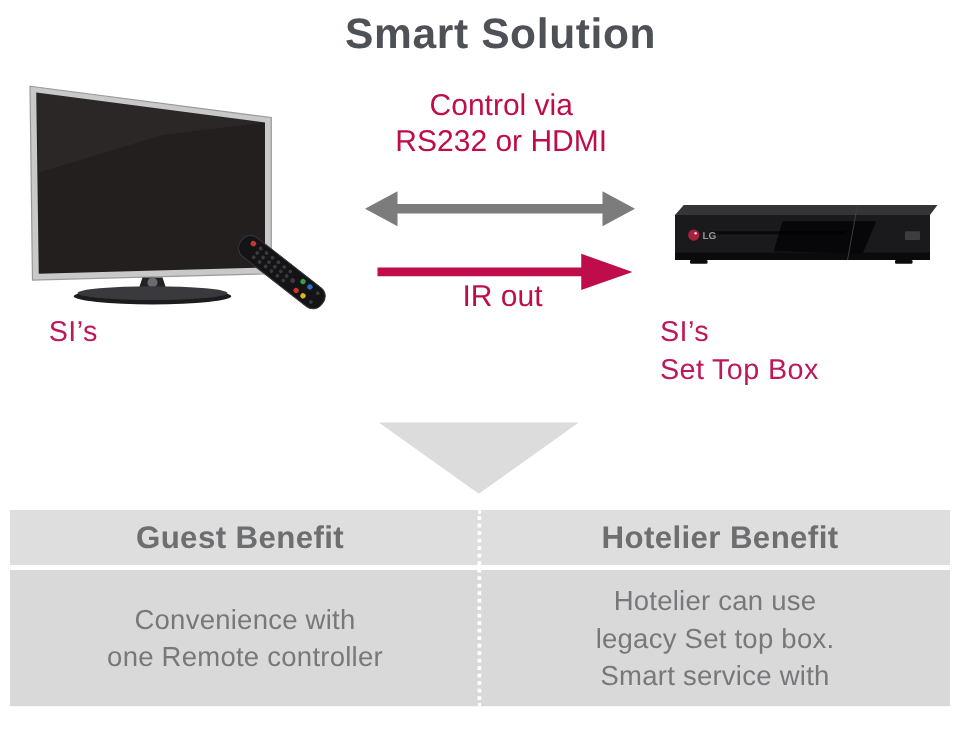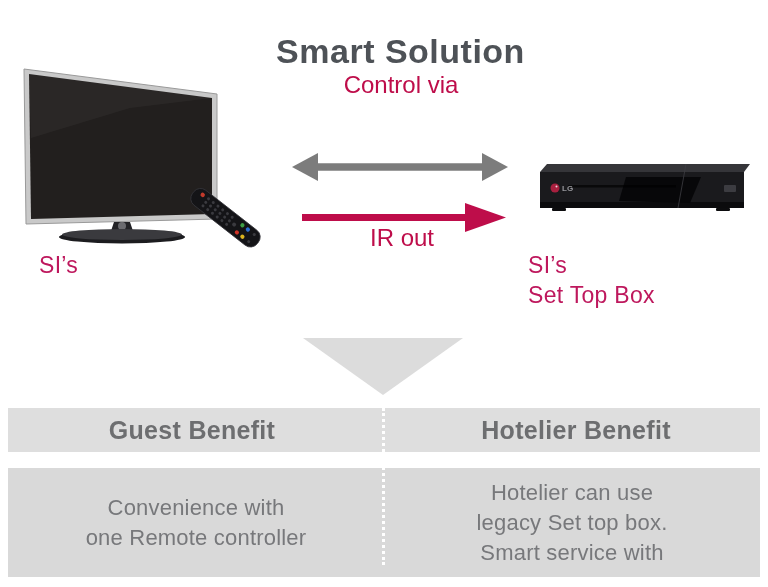--- a/index.html
+++ b/index.html
@@ -4,21 +4,21 @@
 <style>
   html,body{margin:0;padding:0;background:#fff;}
   .canvas{
     position:relative;width:768px;height:587px;background:#ffffff;
     font-family:"Liberation Sans", sans-serif;overflow:hidden;
   }
   .abs{position:absolute;}
   
   .title{
     left:33px;right:0;top:8px;text-align:center;
-    font-size:34px;font-weight:600;color:#4E5257;letter-spacing:.5px;margin-top:24px;
+    font-size:34px;font-weight:600;color:#4E5257;letter-spacing:.5px;
   }
   
   .link-label-top{
     left:295px;top:70px;width:212px;text-align:center;
     color:#BE0D4A;font-weight:normal;font-size:24px;line-height:29px;
   }
   .link-label-top span{display:block;}
   .ir-label{
     left:302px;top:224px;width:200px;text-align:center;
     color:#BE0D4A;font-weight:normal;font-size:24px;line-height:28px;
@@ -39,21 +39,21 @@
   }
   
   .benefits{left:8px;top:408px;width:752px;height:157px;}
   .benefits .row{position:absolute;left:0;width:752px;display:flex;}
   .benefits .row.header{
     top:0;height:44px;background:#DEDEDE;
     font-size:25px;font-weight:bold;color:#6D6E70;letter-spacing:.3px;gap:16px;
   }
   .benefits .row.body{
     top:48px;height:109px;background:#D9D9D9;
-    font-size:22px;color:#77787B;letter-spacing:.2px;margin-top:12px;
+    font-size:22px;color:#77787B;letter-spacing:.2px;
   }
   .benefits .cell{
     flex:1;display:flex;flex-direction:column;align-items:center;justify-content:center;
     text-align:center;line-height:30px;
   }
   .benefits .divider{
     position:absolute;left:calc(50% - 2px);top:0;bottom:0;width:0;
     border-left:3px dotted #FFFFFF;
   }
 </style>
@@ -110,20 +110,21 @@
       <circle cx="66" cy="14" r="2.1" fill="#ddb51f"></circle>
     </g>
   </svg>
 
   <div class="abs caption tv">
     <span>SI’s</span>
   </div>
 
   <div class="abs link-label-top">
     <span>Control via</span>
+    <span>RS232 or HDMI</span>
   </div>
 
   <svg class="abs" style="left:290px;top:148px;" width="220" height="38" viewBox="0 0 220 38">
     <line x1="24" y1="19" x2="196" y2="19" stroke="#7C7C7C" stroke-width="7.5"></line>
     <polygon points="28,5 28,33 2,19" fill="#7C7C7C"></polygon>
     <polygon points="192,5 192,33 218,19" fill="#7C7C7C"></polygon>
   </svg>
 
   <svg class="abs" style="left:290px;top:200px;" width="222" height="36" viewBox="0 0 222 36">
     <rect x="12" y="14" width="167" height="7" fill="#BE0D4A"></rect>

